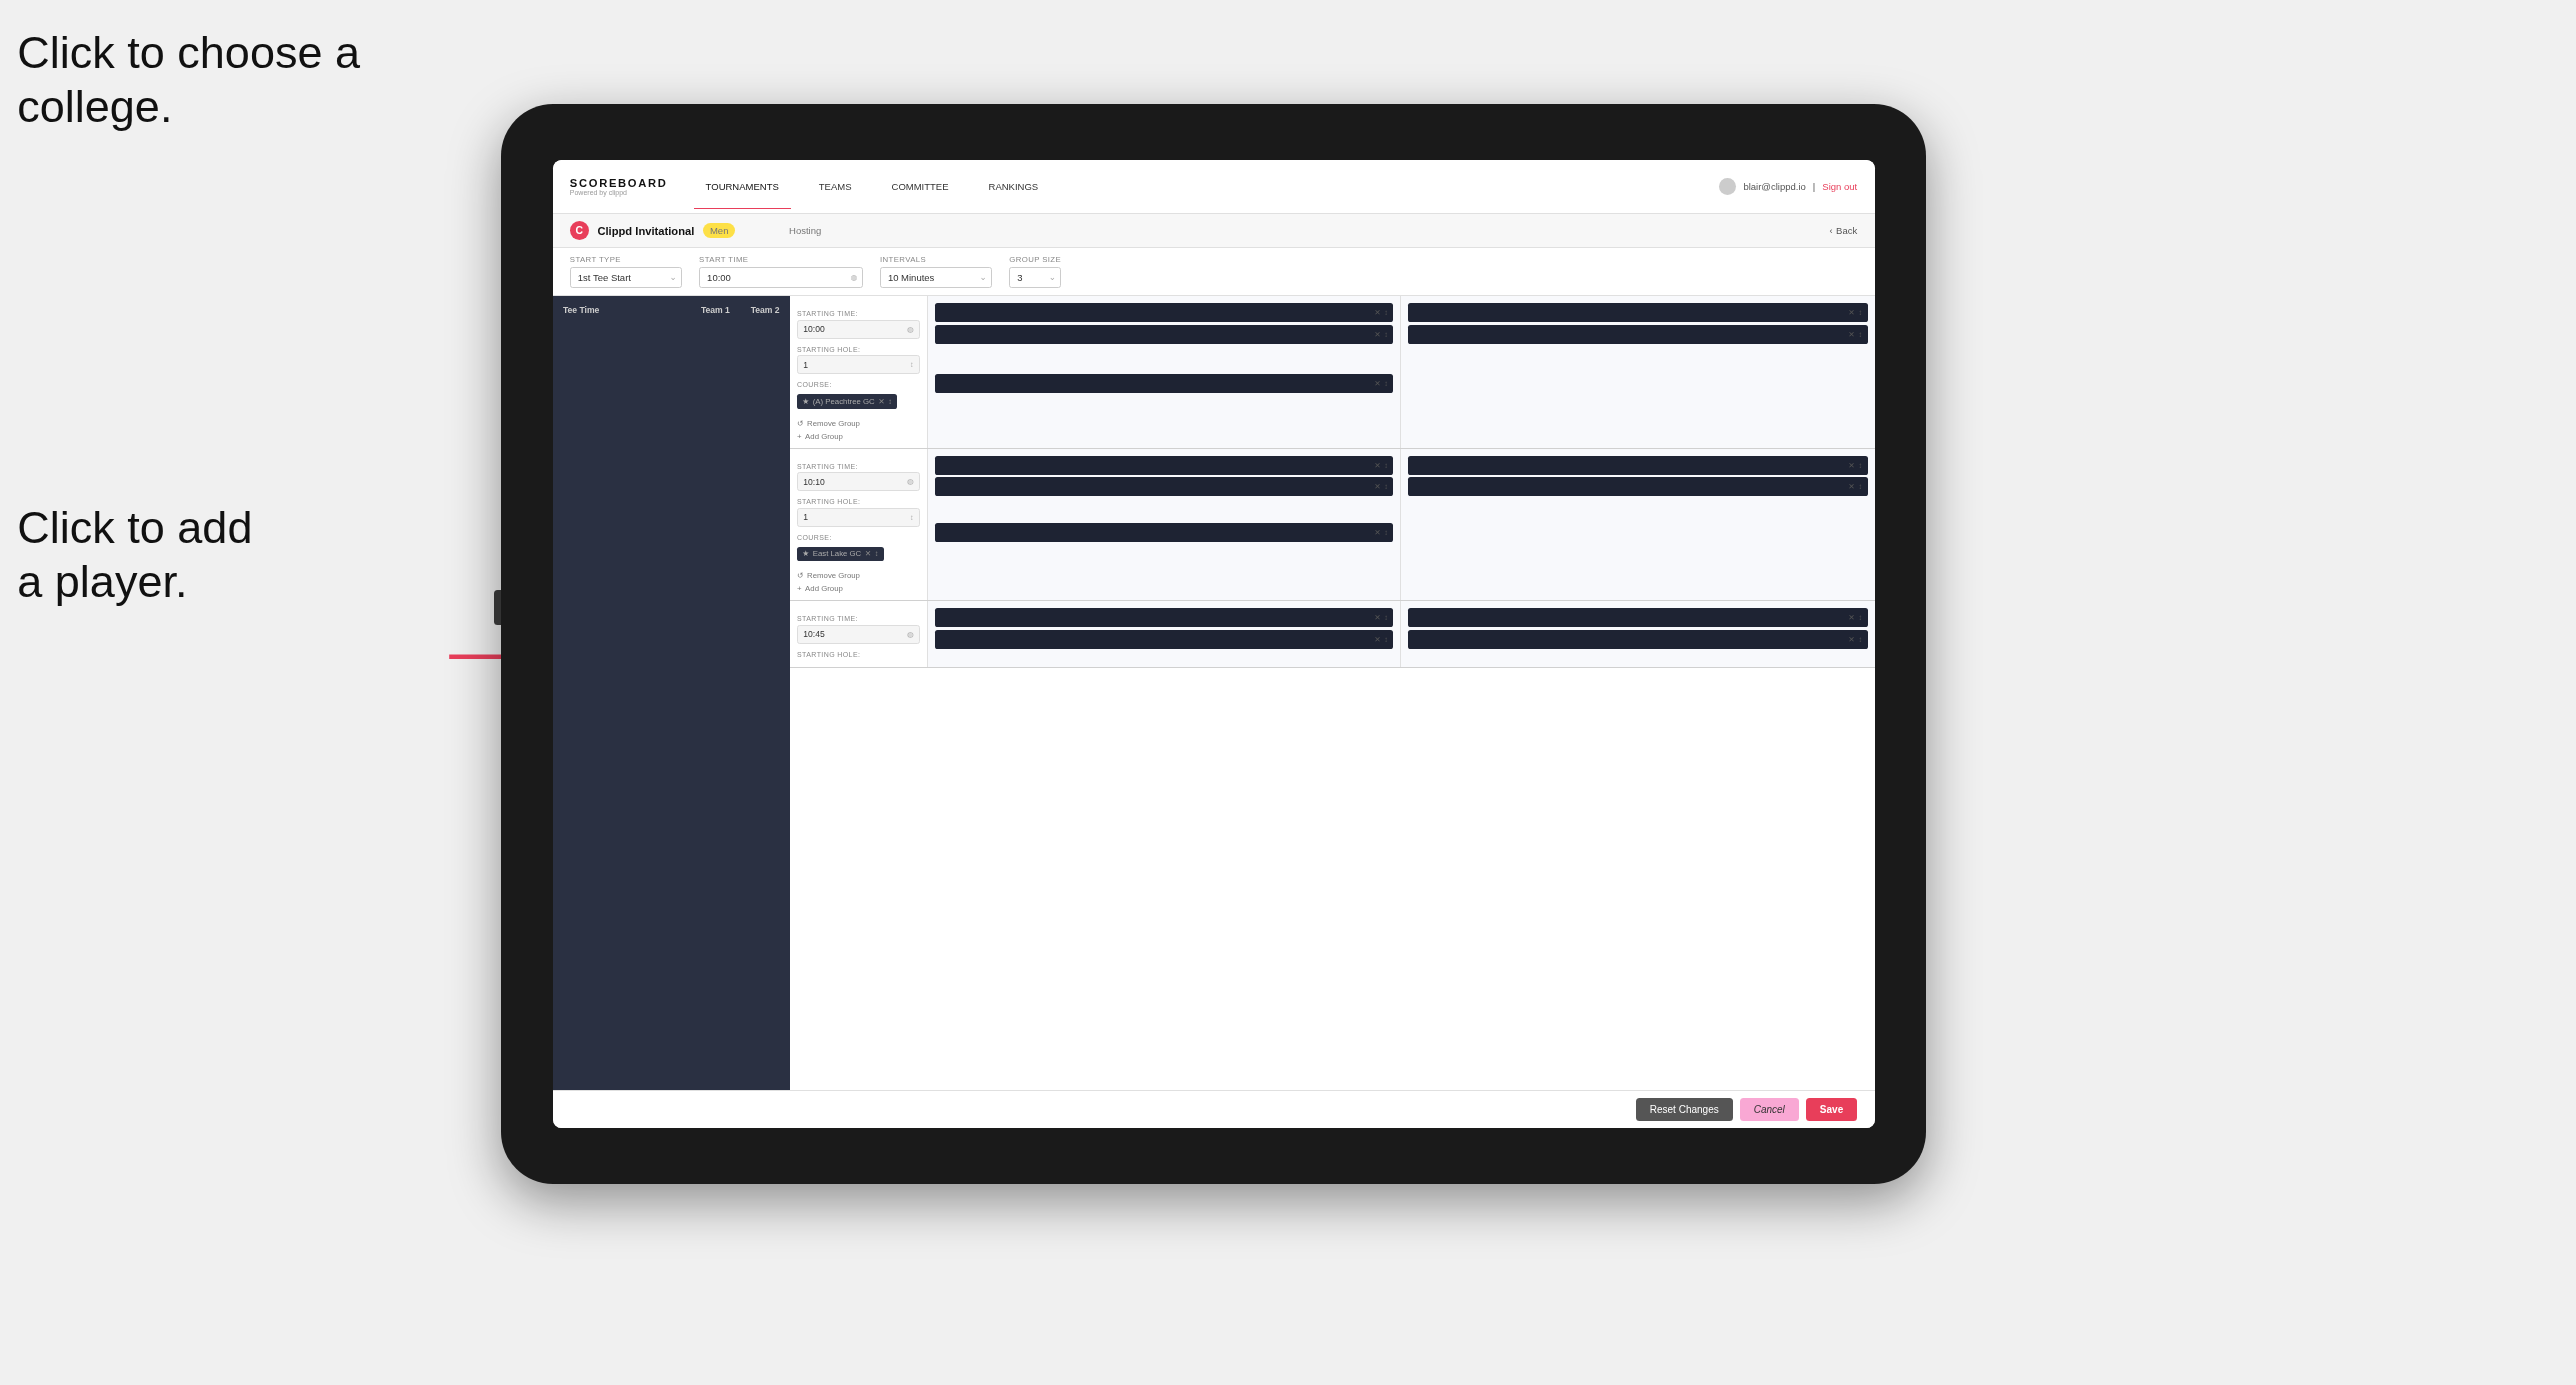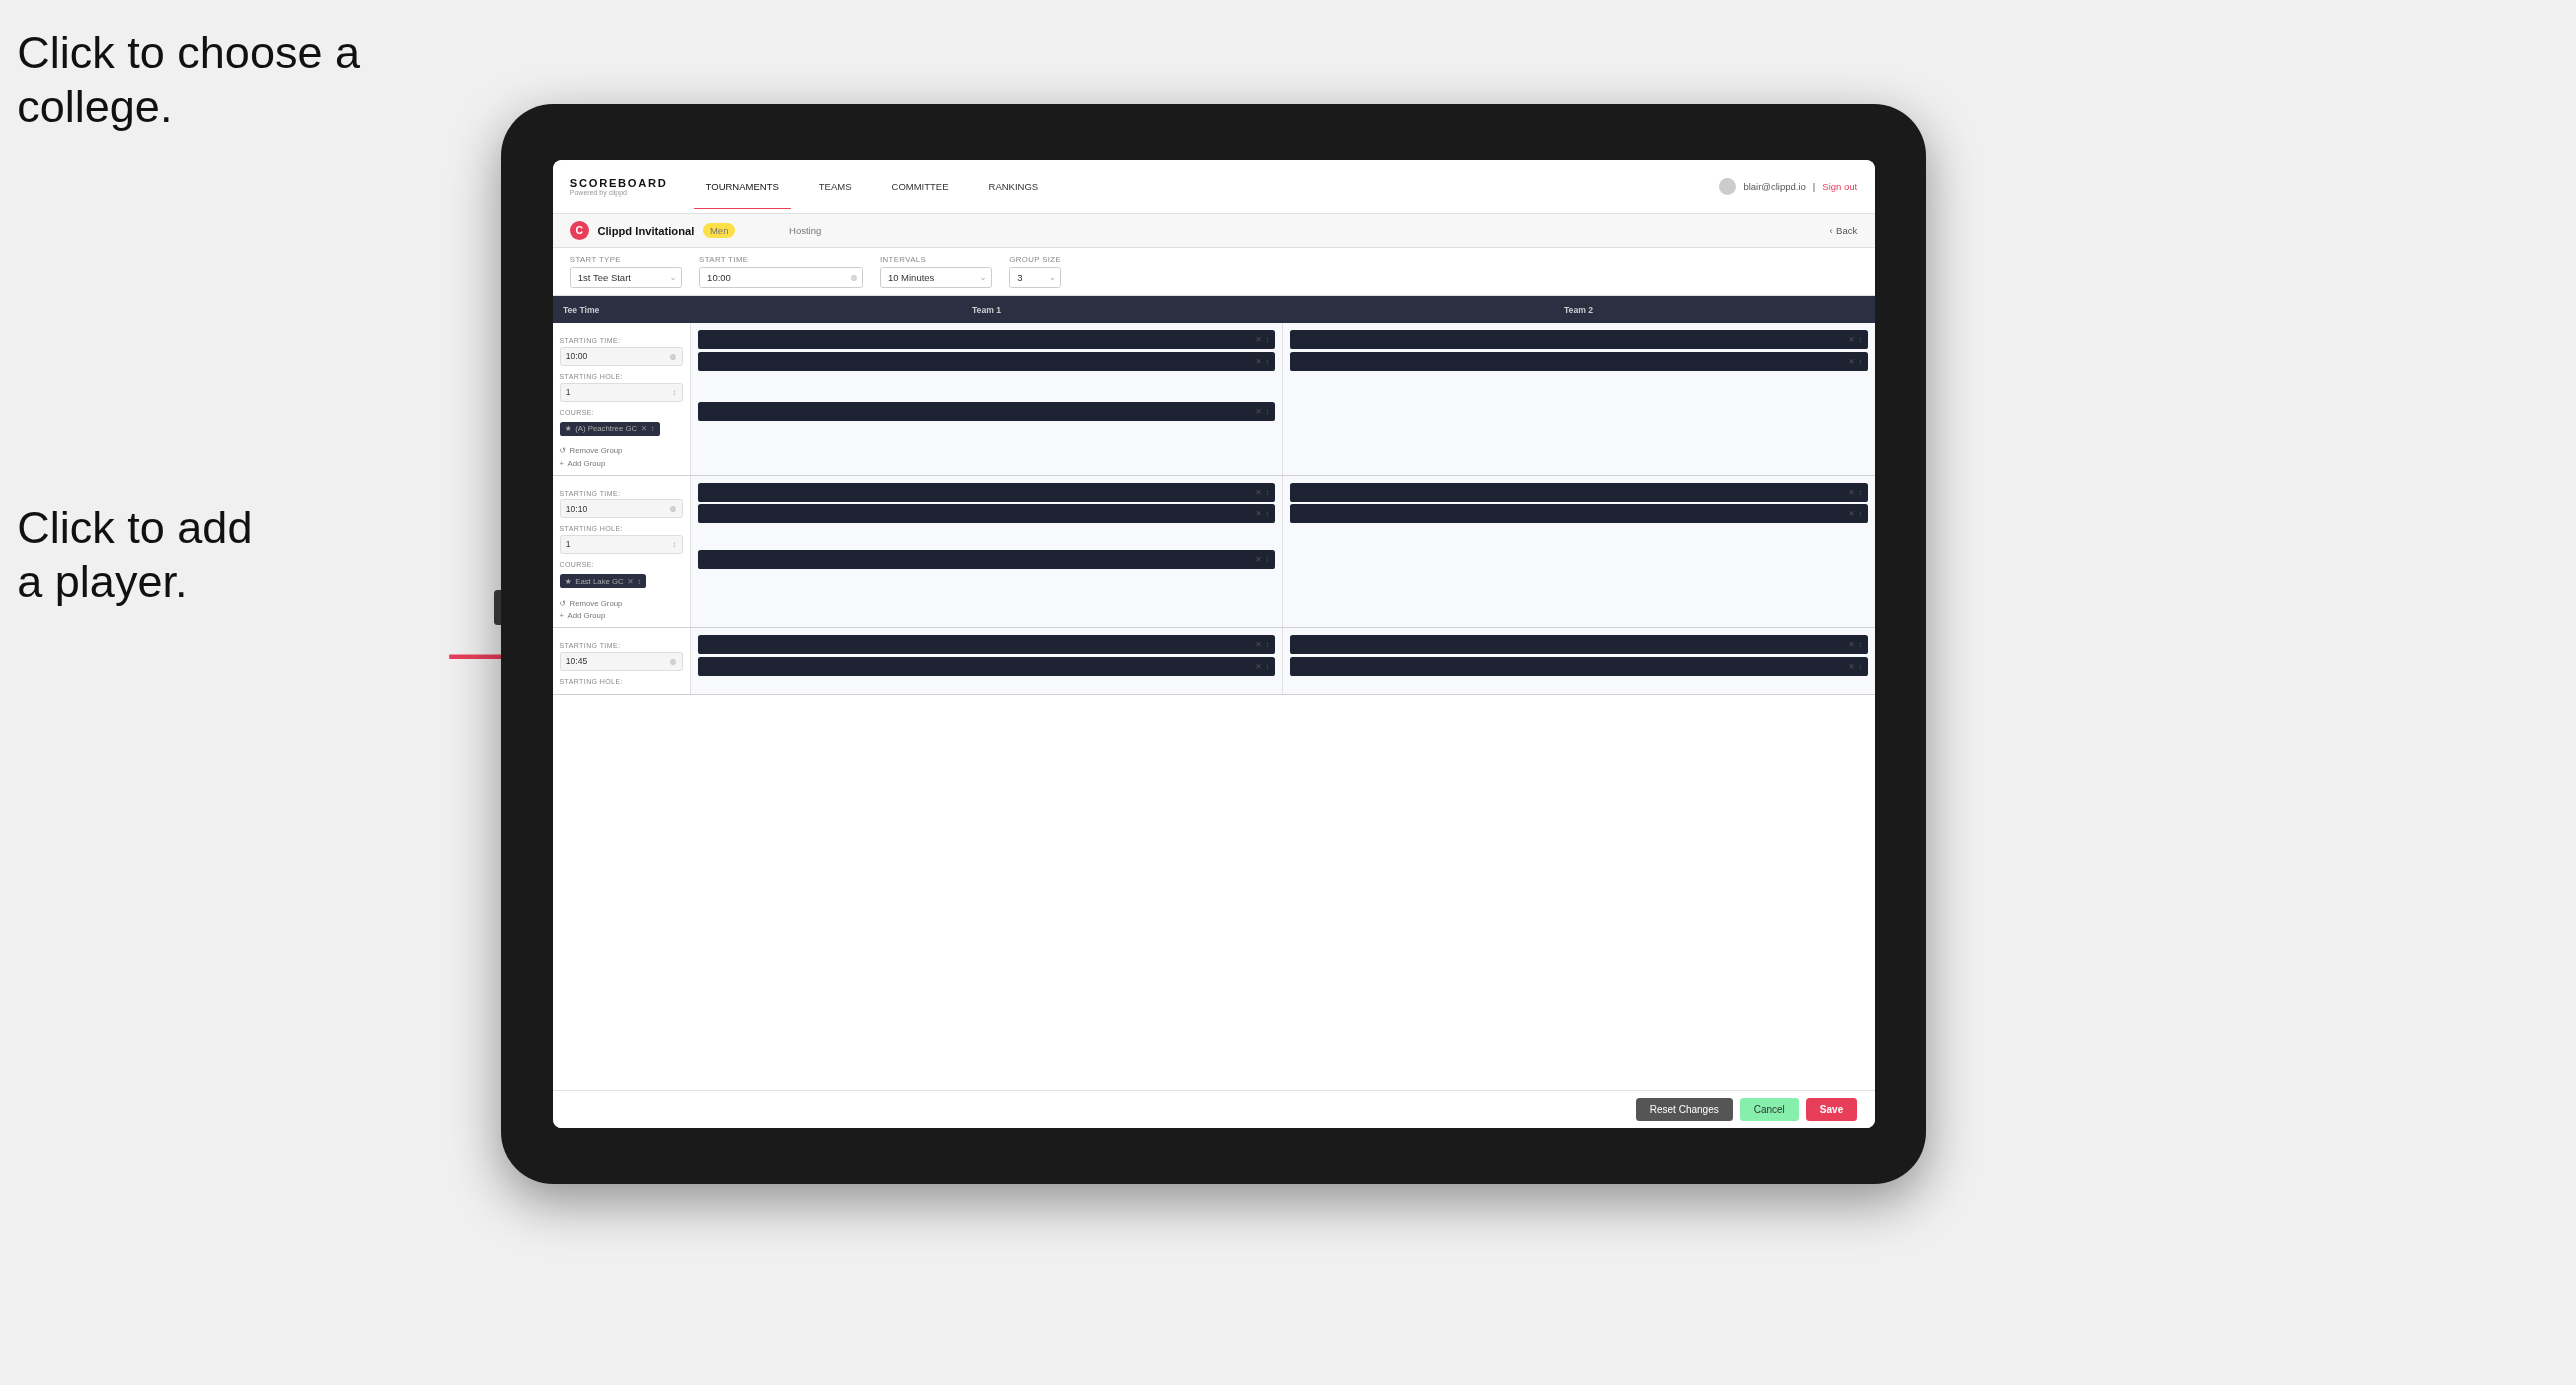--- a/index.html
+++ b/index.html
@@ -330,27 +330,26 @@
       flex-shrink: 0;
     }
     .btn {
       padding: 6px 14px;
       border-radius: 3.5px;
       font-size: 10px;
       cursor: pointer;
       border: none;
     }
     .btn-reset { background: #555; color: #fff; }
-    .btn-cancel { background: #86efac; color: #333; }
+    .btn-cancel { background: #f9a8d4; color: #333; font-style: italic; }
     .btn-save { background: #e83e5a; color: #fff; font-weight: bold; }
 
     
     .content-area {
       display: flex;
-      flex-direction: column;
       flex: 1;
       overflow: hidden;
     }
 
     .tee-section {
       border-bottom: 1.7px solid #d0d0d0;
     }
   </style>
 </head>
 <body>

